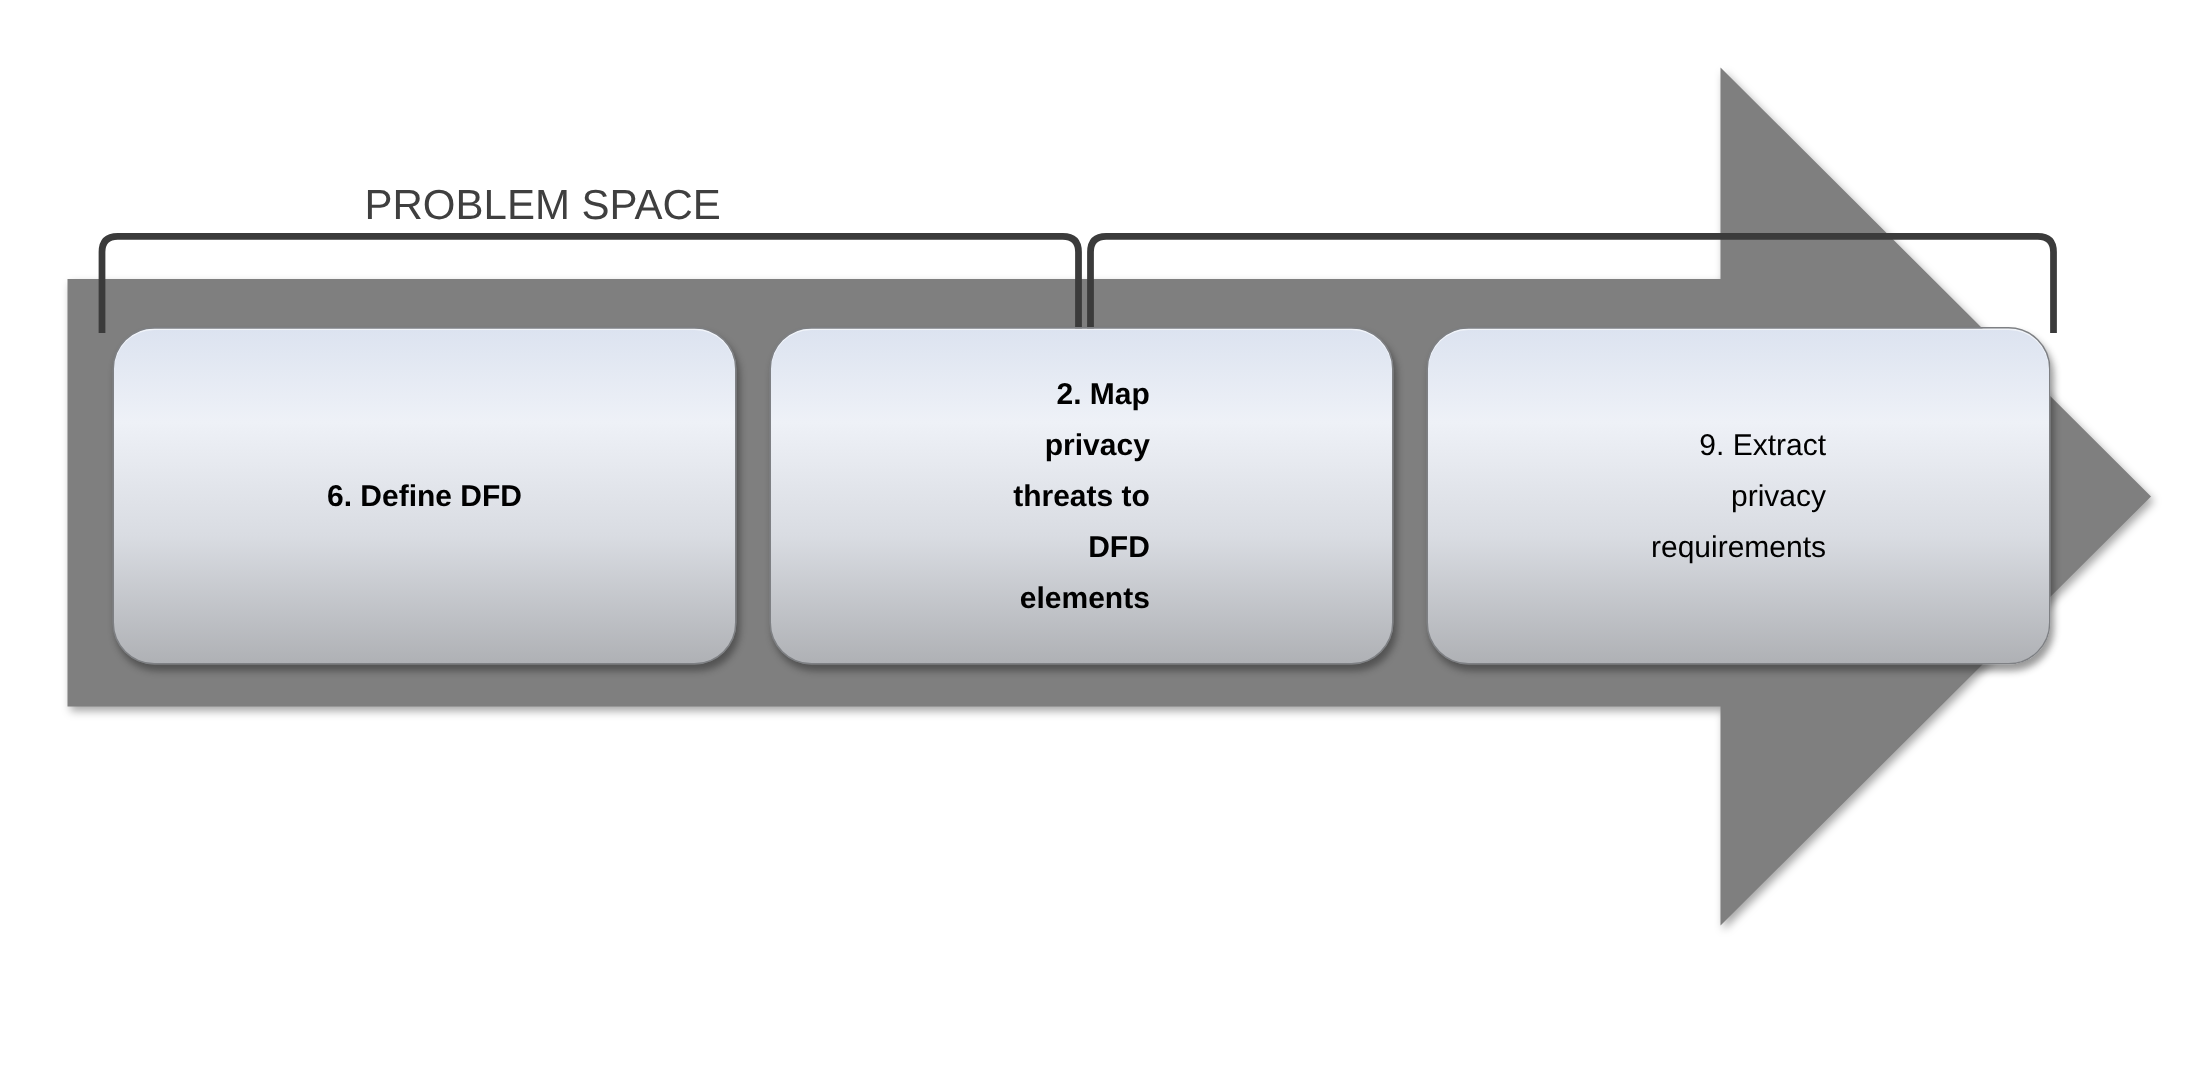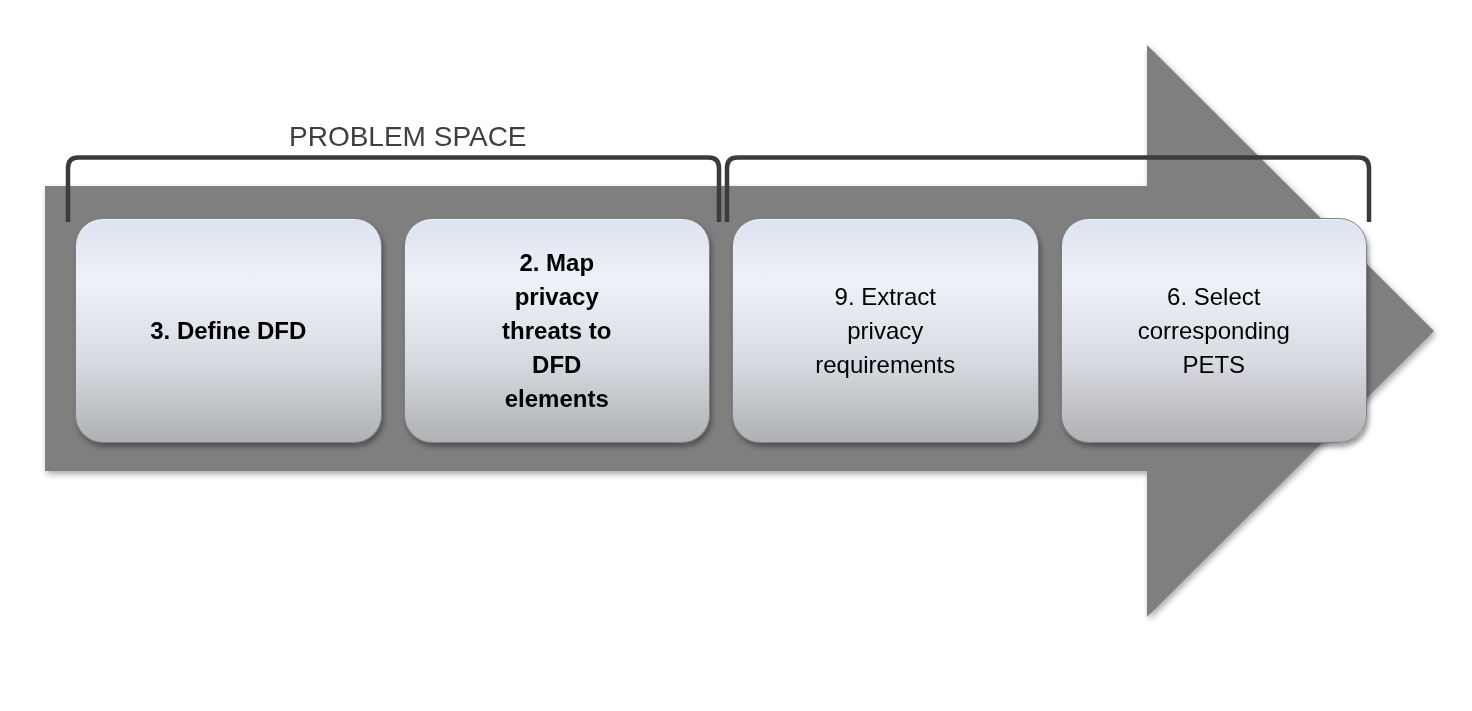--- a/index.html
+++ b/index.html
@@ -33,21 +33,20 @@
   .space-label {
     position: absolute;
     top: 120px;
     height: 34px;
     line-height: 34px;
     font-size: 28px;
     font-weight: 400;
     color: #3f3f3f;
     letter-spacing: 0px;
     white-space: nowrap;
-    margin-left: 46px;
   }
   .space-label.problem { left: 243px; }
   .space-label.solution { left: 850px; }
   .steps-row {
     position: absolute;
     left: 75px;
     top: 218px;
     width: 1292px;
     height: 225px;
     display: flex;
@@ -64,24 +63,24 @@
       #afb1b5 100%);
     box-shadow: 2px 4px 5px rgba(30,30,30,0.45),
                 inset 0 1px 0 rgba(255,255,255,0.6);
     display: flex;
     align-items: center;
     justify-content: center;
     padding: 6px;
     box-sizing: border-box;
   }
   .step-label {
-    font-size: 24px;
+    font-size: 20px;
     line-height: 34px;
     color: #000000;
-    text-align: center;
+    text-align: right;
     white-space: pre-line;
     font-weight: 400;
   }
   .step-box.emphasis .step-label {
     font-weight: 700;
   }
 </style>
 </head>
 <body>
 
@@ -94,34 +93,29 @@
     <path class="bracket" d="M68,222 V168 Q68,157.5 78.5,157.5 H708.5 Q719,157.5 719,168 V222" stroke="#3b3b3b"></path>
 
     <path class="bracket" d="M727,222 V168 Q727,157.5 737.5,157.5 H1358.5 Q1369,157.5 1369,168 V222" stroke="#3b3b3b"></path>
   </svg>
 
   <div class="space-label problem">PROBLEM SPACE</div>
 
 
   <div class="steps-row">
     <div class="step-box emphasis">
-      <span class="step-label">3. Define DFD</span>
+      <span class="step-label">6. Define DFD</span>
     </div>
     <div class="step-box emphasis">
       <span class="step-label">2. Map
 privacy
 threats to
 DFD
 elements</span>
     </div>
     <div class="step-box">
       <span class="step-label">9. Extract
 privacy
 requirements</span>
     </div>
-    <div class="step-box">
-      <span class="step-label">6. Select
-corresponding
-PETS</span>
-    </div>
   </div>
 
 </div>
 
 </body></html>

